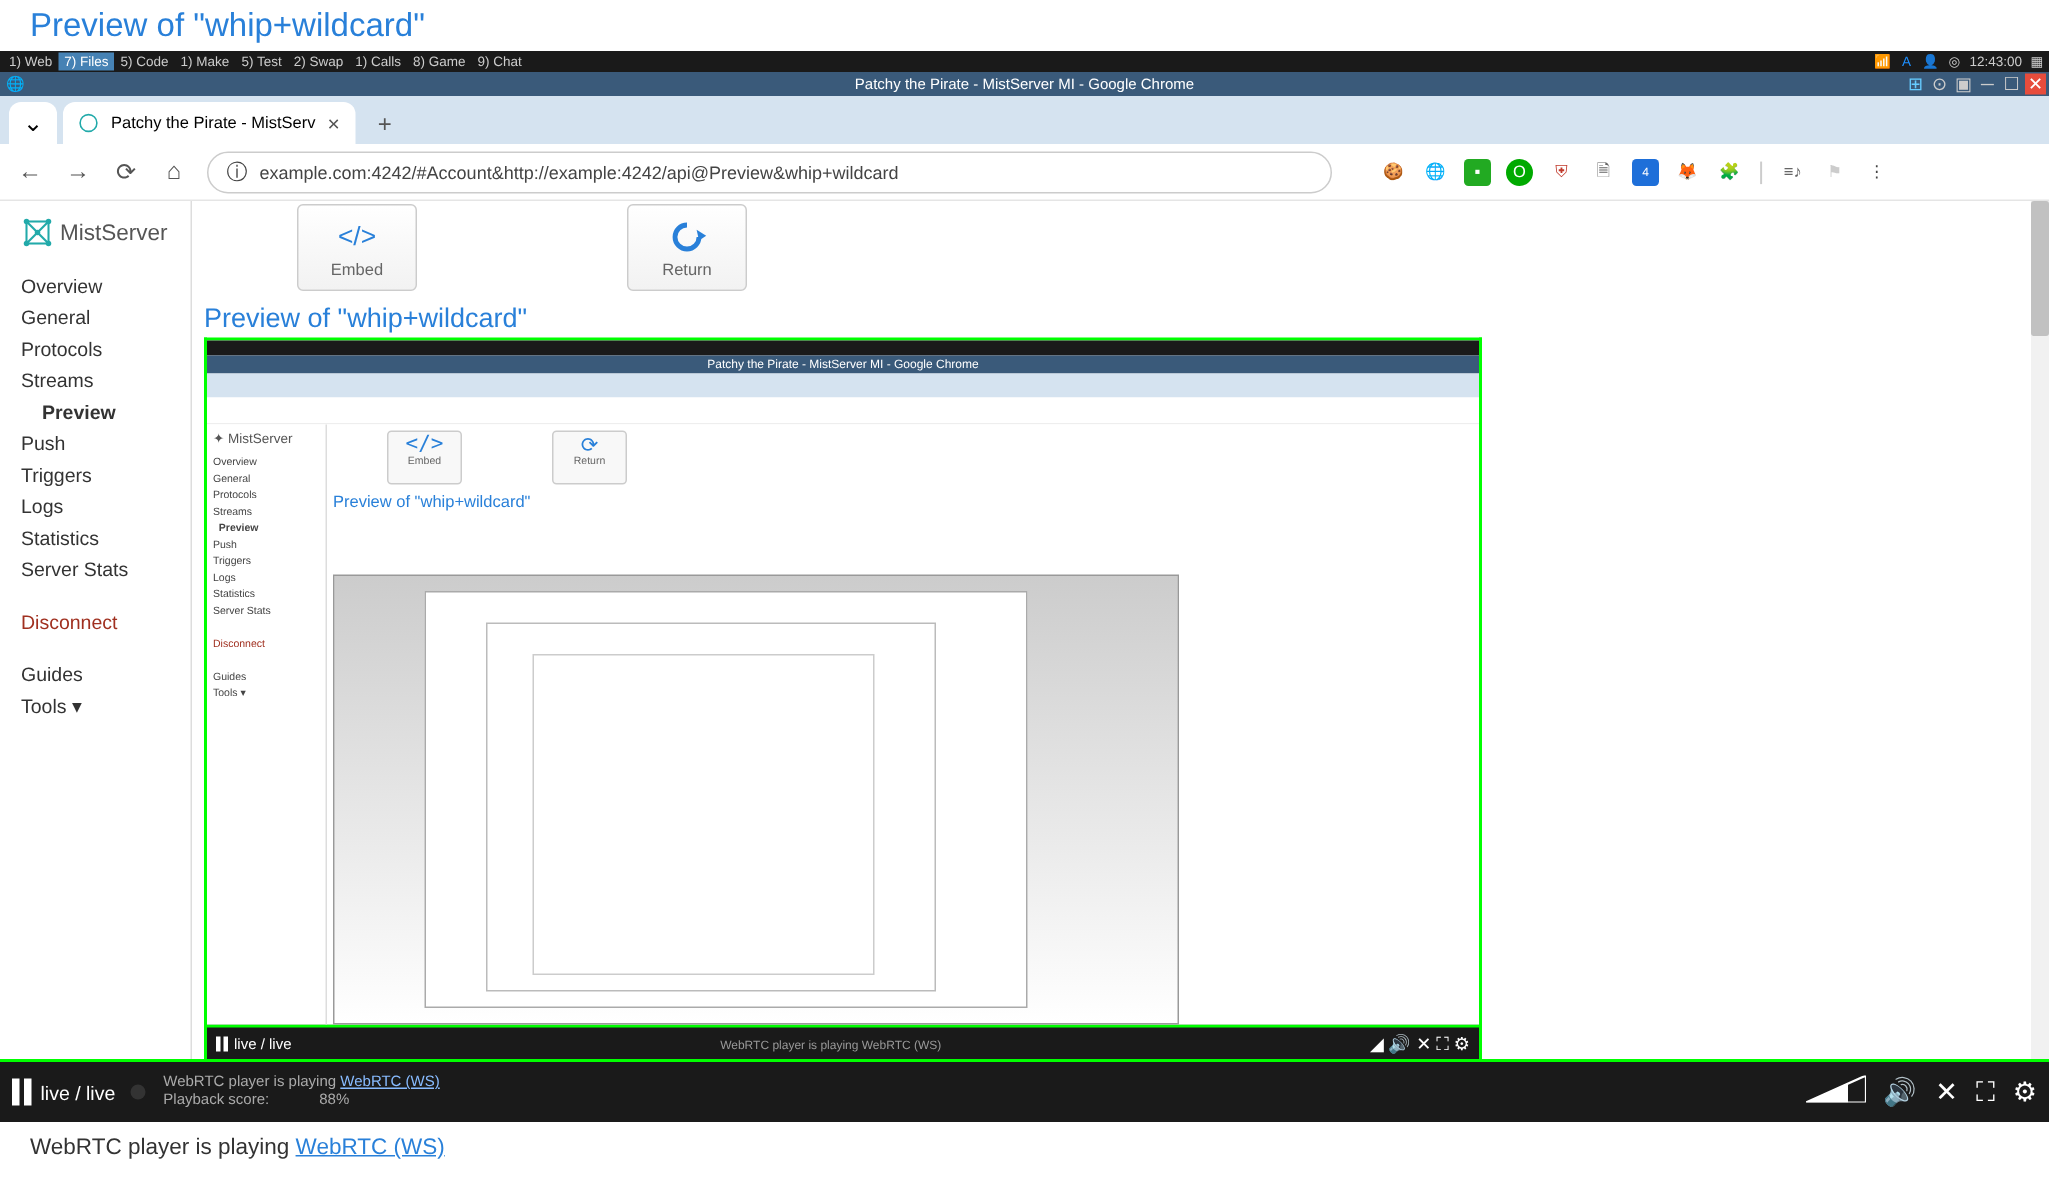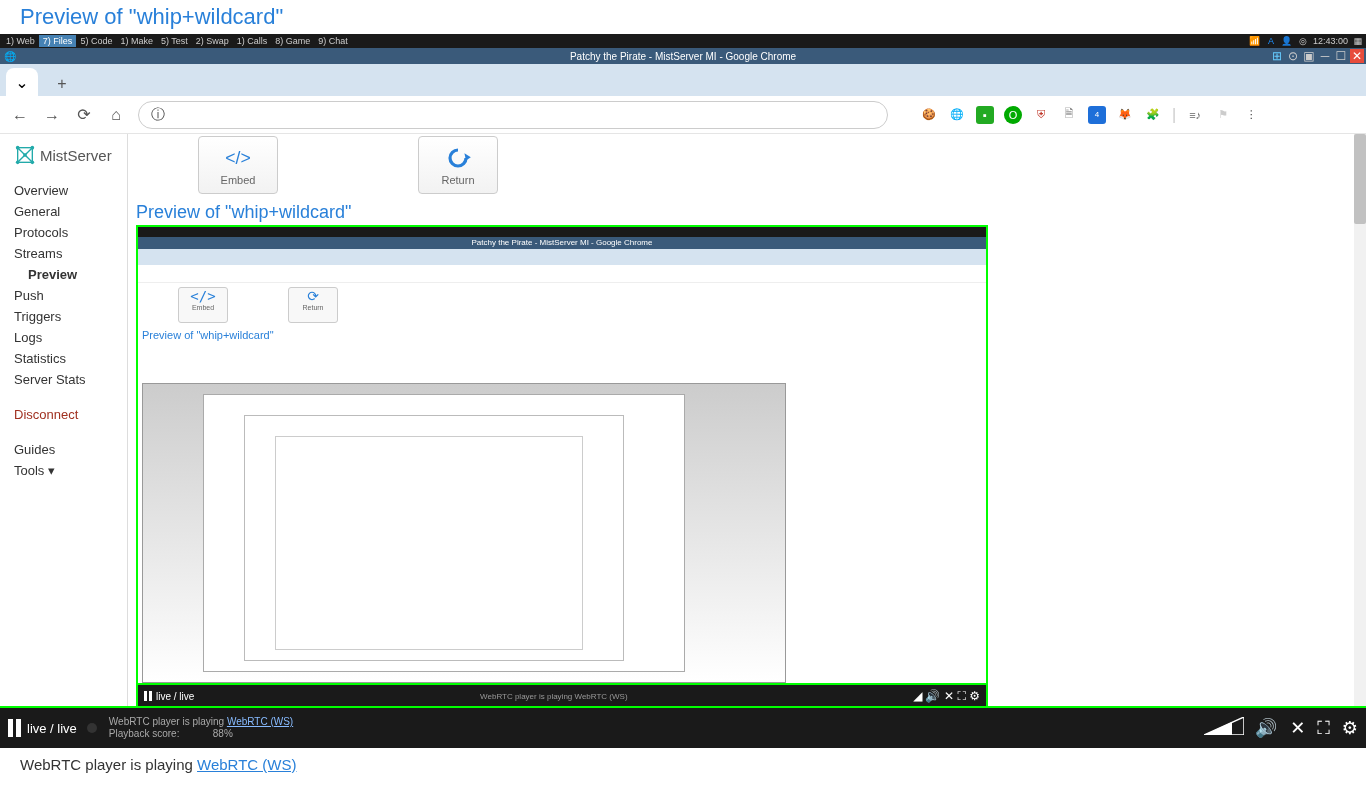--- a/index.html
+++ b/index.html
@@ -124,30 +124,40 @@
     <span style="color:#ccc">⊙</span>
     <span style="color:#ccc">▣</span>
     <span style="color:#ccc">─</span>
     <span style="color:#ccc">☐</span>
     <span class="chrome-close">✕</span>
   </div>
 </div>
 
 <div class="tab-strip">
   <div class="tab-dropdown">⌄</div>
+  <div class="tab">
+    <span class="tab-favicon">
+      <svg viewBox="0 0 20 20">
+          <circle cx="10" cy="10" r="8" fill="none" stroke="#2aa" stroke-width="1.5"></circle>
+        </svg>
+    </span>
+    <span>Patchy the Pirate - MistServ</span>
+    <span class="tab-close">×</span>
+  </div>
   <div class="new-tab">+</div>
 </div>
 
 <div class="url-bar">
   <span class="nav-btn">←</span>
   <span class="nav-btn">→</span>
   <span class="nav-btn">⟳</span>
   <span class="nav-btn">⌂</span>
   <div class="omnibox">
     <span class="omnibox-globe">ⓘ</span>
+    <span>example.com:4242/#Account&amp;http://example:4242/api@Preview&amp;whip+wildcard</span>
   </div>
   <div class="ext-icons">
     <span class="ext-icon" style="color:#d97706">🍪</span>
     <span class="ext-icon" style="color:#999">🌐</span>
     <span class="ext-icon" style="background:#2a2;color:#fff">▪</span>
     <span class="ext-icon" style="background:#0a0;color:#fff;border-radius:50%">O</span>
     <span class="ext-icon" style="color:#c0392b">⛨</span>
     <span class="ext-icon" style="color:#666">🗎</span>
     <span class="ext-icon" style="background:#1e6fd9;color:#fff;font-size:8px">4</span>
     <span class="ext-icon" style="color:#f60">🦊</span>
@@ -235,20 +245,24 @@
     </div>
 
     <div class="preview-title">Preview of "whip+wildcard"</div>
 
     <div class="recur-frame" style="width:852px;">
       <div class="recur-taskbar"></div>
       <div class="recur-chrome">Patchy the Pirate - MistServer MI - Google Chrome</div>
       <div class="recur-tabstrip"></div>
       <div class="recur-urlbar"></div>
       <div class="recur-body">
+        <div class="recur-sidebar">
+          <div style="font-size:9px;color:#555">✦ <span>MistServer</span></div>
+          <div style="margin-top:6px;font-size:7px;line-height:11px;color:#444">Overview<br>General<br>Protocols<br>Streams<br>&nbsp;&nbsp;<b>Preview</b><br>Push<br>Triggers<br>Logs<br>Statistics<br>Server Stats<br><br><span style="color:#a03020">Disconnect</span><br><br>Guides<br>Tools ▾</div>
+        </div>
         <div class="recur-main">
           <div style="display:flex;gap:60px;padding:4px 40px">
              <div style="width:50px;height:36px;border:1px solid #ccc;background:#f8f8f8;text-align:center;font-size:7px;color:#666;border-radius:3px"><div style="color:#2980d9;font-size:14px;font-family:monospace">&lt;/&gt;</div>Embed</div>
              <div style="width:50px;height:36px;border:1px solid #ccc;background:#f8f8f8;text-align:center;font-size:7px;color:#666;border-radius:3px"><div style="color:#2980d9;font-size:14px">⟳</div>Return</div>
           </div>
           <div style="color:#2980d9;font-size:11px;padding:2px 4px">Preview of "whip+wildcard"</div>
           <div class="inner-recur">
 
             <div style="position:absolute;inset:10px 100px 10px 60px;background:#fff;border:1px solid #aaa;">
               <div style="position:absolute;inset:20px 60px 10px 40px;background:#fff;border:1px solid #bbb;">

